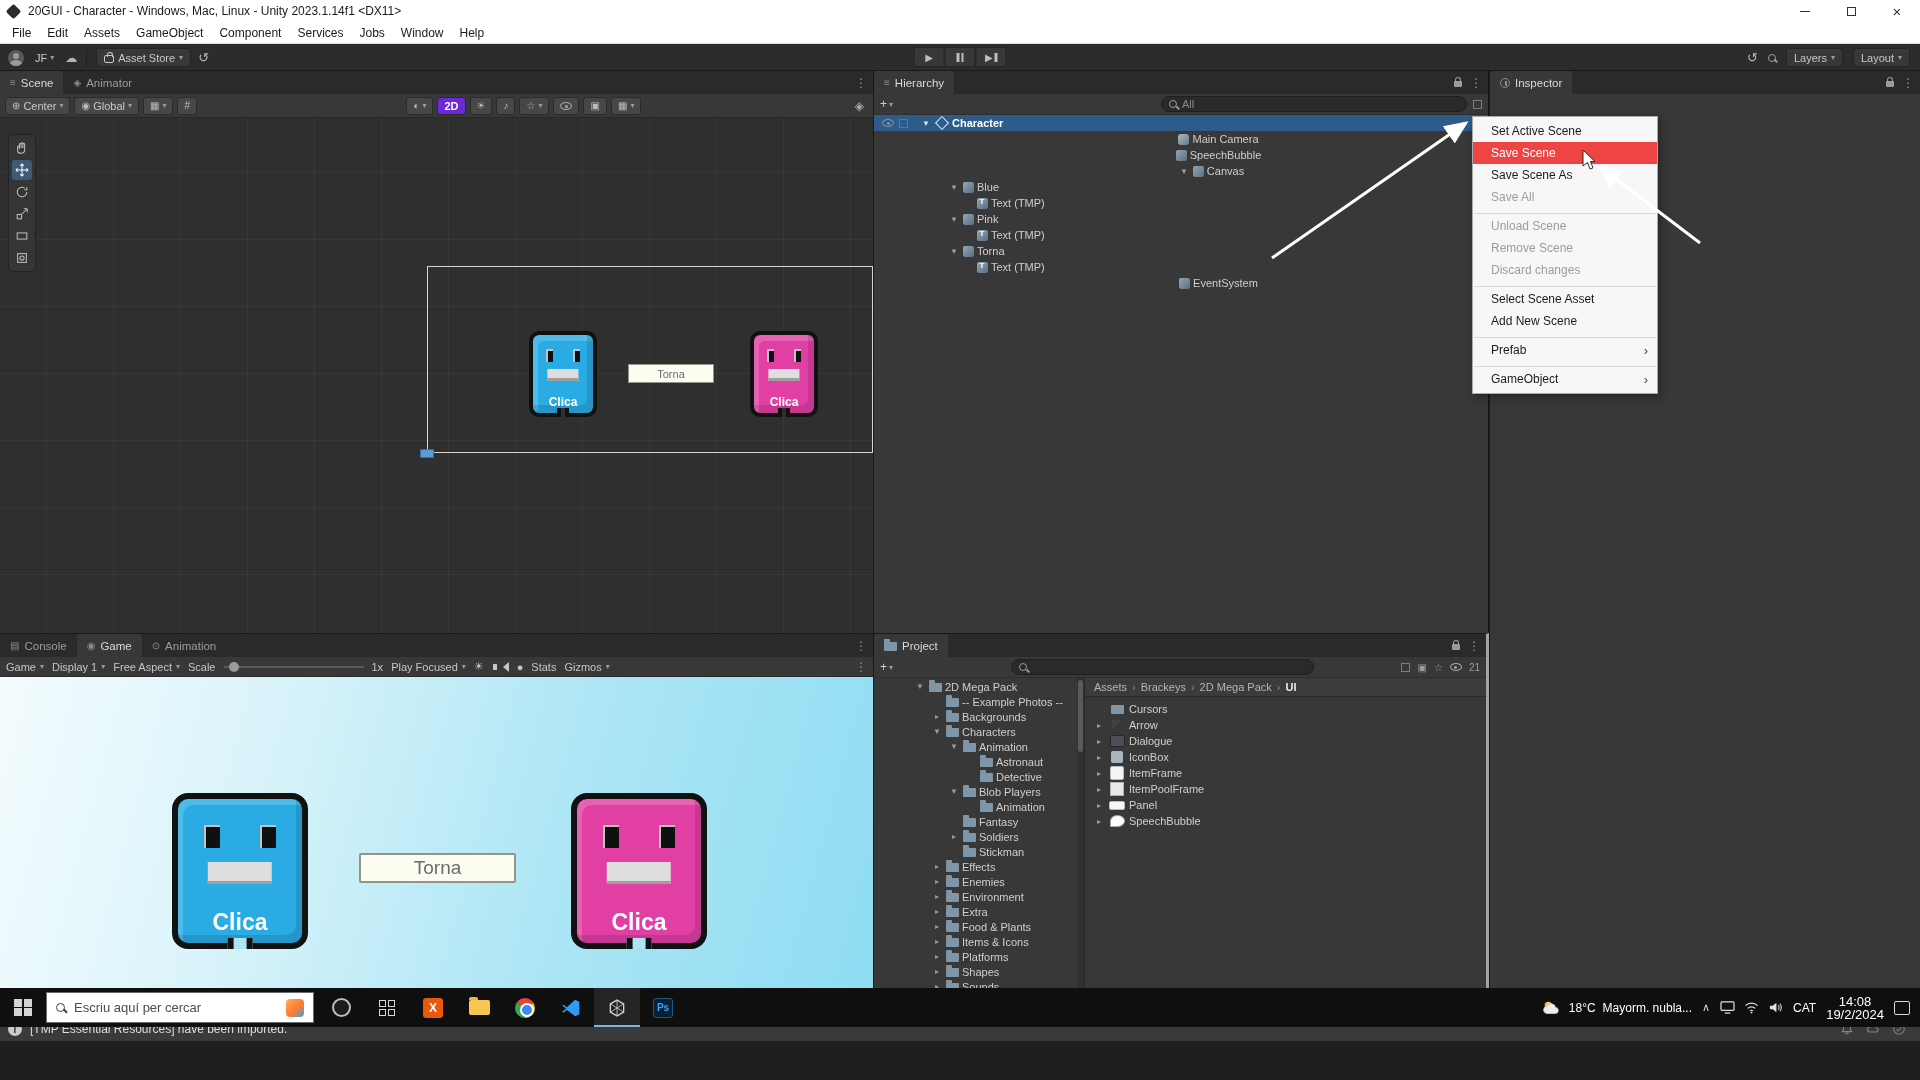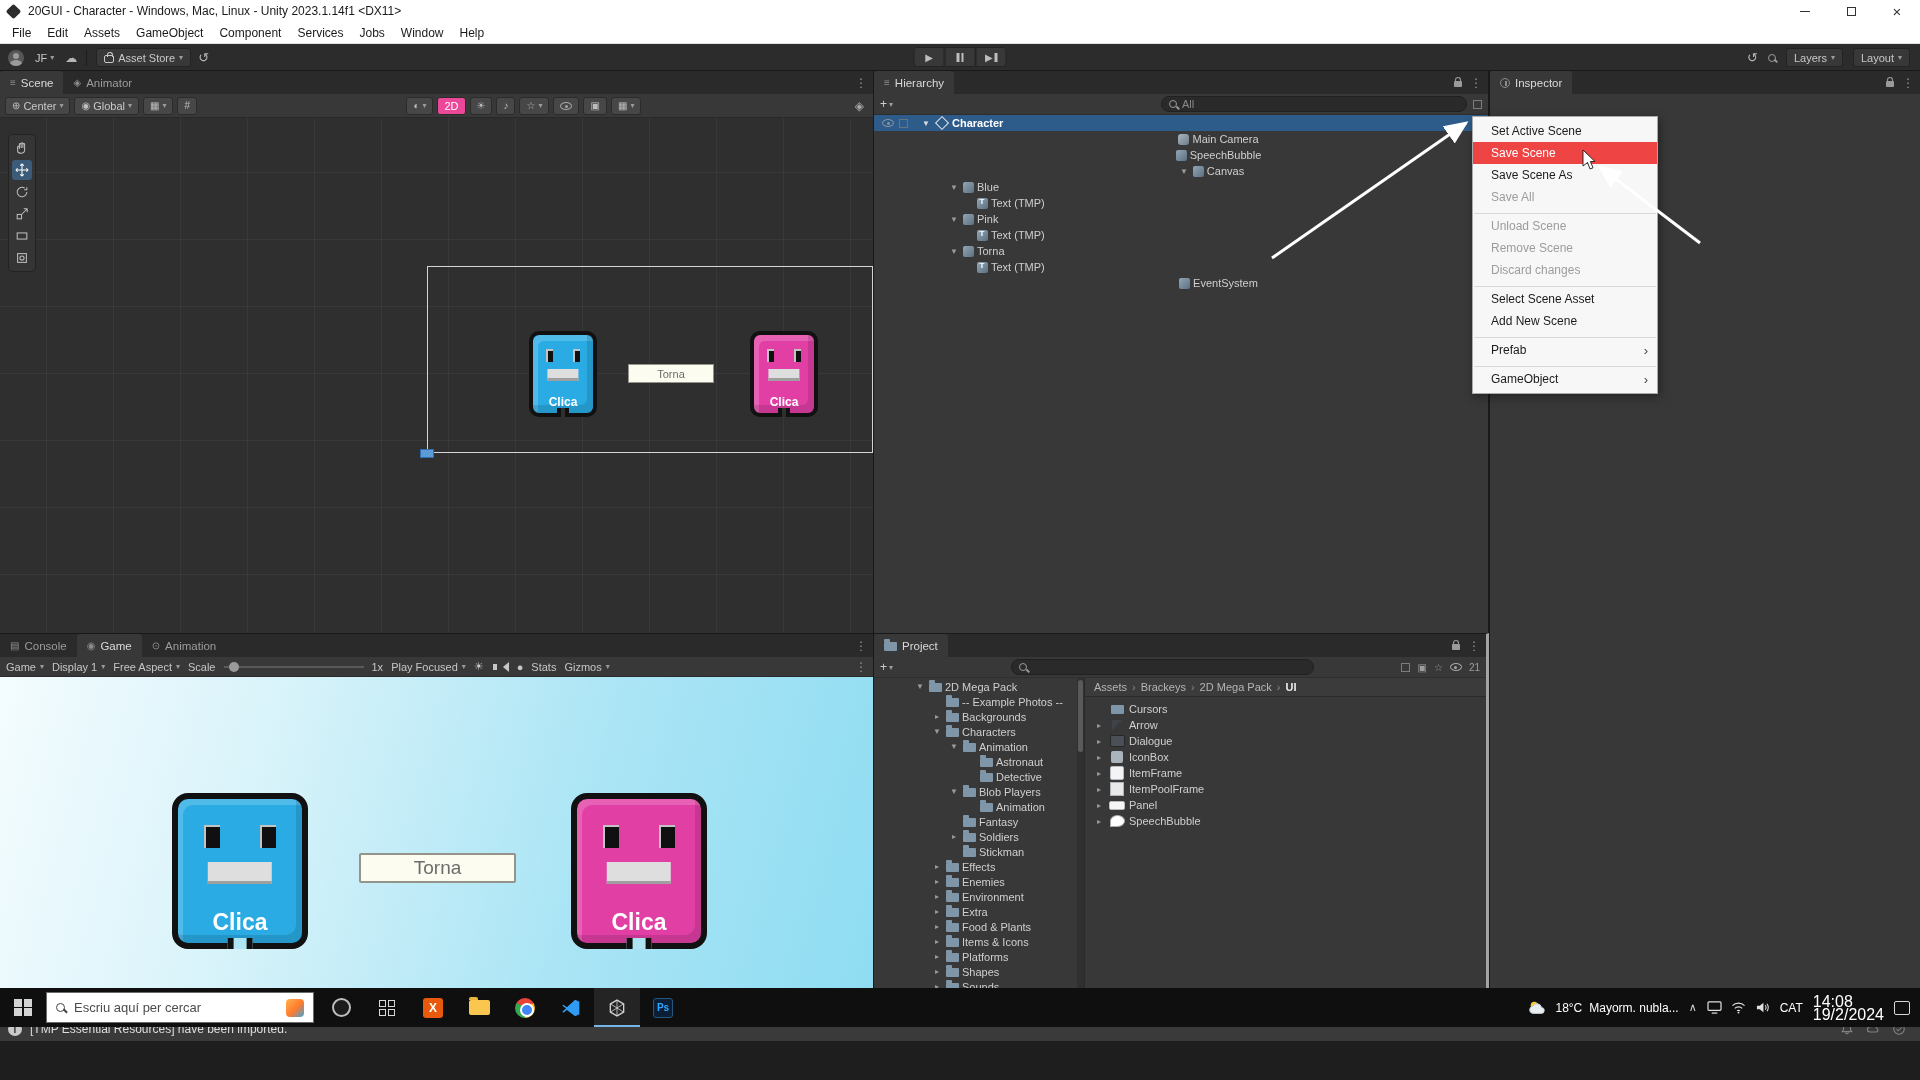--- a/index.html
+++ b/index.html
@@ -56,21 +56,21 @@
   .icon-lock::before { content:''; position:absolute; top:-4px; left:1px; width:4px; height:4px; border:1.5px solid #9a9a9a; border-bottom:none; border-radius:3px 3px 0 0; }
   .icon-eye { width:12px; height:8px; border:1px solid #a5a5a5; border-radius:50%; position:relative; display:inline-block; }
   .icon-eye::after { content:''; position:absolute; left:3.5px; top:2px; width:3px; height:3px; border-radius:50%; background:#a5a5a5; }
   .flex1 { flex:1; }
 
   
   #scene-panel { left:0; top:71px; width:874px; height:562px; border-right:1px solid #191919; }
   .scene-toolbar { height:24px; background:#383838; border-bottom:1px solid #292929; display:flex; align-items:center; gap:4px; padding:0 5px; font-size:11px; color:#c8c8c8; }
   .st-btn { height:18px; display:flex; align-items:center; gap:3px; padding:0 6px; background:#474747; border:1px solid #2b2b2b; border-radius:3px; }
   .st-btn .g { font-size:10px; color:#bdbdbd; }
-  .st-btn.twod { background:#ec4899; color:#fff; font-weight:normal; }
+  .st-btn.twod { background:#6d28d9; color:#fff; font-weight:bold; }
   .st-ico { font-size:12px; color:#a8a8a8; padding:0 4px; }
   .viewport { position:absolute; left:0; top:47px; right:0; bottom:0; background:#2f2f2f; overflow:hidden;
     background-image:
       linear-gradient(rgba(255,255,255,.045) 1px, transparent 1px),
       linear-gradient(90deg, rgba(255,255,255,.045) 1px, transparent 1px);
     background-size:67px 67px; background-position:-21px -13px; }
   .toolstrip { position:absolute; left:8px; top:16px; width:28px; background:#353535; border:1px solid #222; border-radius:5px; display:flex; flex-direction:column; gap:2px; padding:3px; }
   .tool { width:20px; height:20px; border-radius:3px; display:flex; align-items:center; justify-content:center; }
   .tool svg { display:block; }
   .tool.active { background:#3c5b79; }
@@ -188,21 +188,21 @@
   .orange-x { width:20px; height:20px; border-radius:3px; background:#e8590c; color:#fff; font-weight:bold; font-size:12px; display:flex; align-items:center; justify-content:center; }
   .folder-app { width:21px; height:15px; background:#f9c74f; border-radius:2px; position:relative; }
   .folder-app::before { content:''; position:absolute; top:-3px; left:0; width:9px; height:3px; background:#e9b53c; border-radius:2px 2px 0 0; }
   .chrome-ico { width:20px; height:20px; border-radius:50%; background:conic-gradient(from -60deg,#ea4335 0 120deg,#fbbc05 120deg 240deg,#34a853 240deg 360deg); position:relative; }
   .chrome-ico::after { content:''; position:absolute; left:5px; top:5px; width:10px; height:10px; border-radius:50%; background:#4285f4; border:2px solid #fff; }
   .ps-ico { width:20px; height:20px; border-radius:3px; background:#0a1e36; border:1px solid #26557e; color:#31a8ff; font-size:10px; font-weight:bold; display:flex; align-items:center; justify-content:center; }
   .tb-right { margin-left:auto; display:flex; align-items:center; height:39px; gap:10px; padding-right:10px; font-size:12px; }
   .weather { display:flex; align-items:center; gap:7px; }
   .tray-chev { color:#d8d8d8; font-size:11px; }
   .tray-icos { display:flex; align-items:center; gap:9px; }
-  .clock { text-align:left; font-size:16px; line-height:13px; }
+  .clock { text-align:center; font-size:13px; line-height:13px; }
   .notif-ico { width:16px; height:14px; border:1.4px solid #d8d8d8; border-radius:2px; position:relative; }
 
   
   .context-menu { position:absolute; left:1472px; top:116px; width:186px; background:#f7f7f7; border:1px solid #a9a9a9; box-shadow:2px 3px 9px rgba(0,0,0,.38); padding:3px 0; z-index:40; }
   .cm-item { height:22px; display:flex; align-items:center; padding:0 22px 0 18px; font-size:12px; color:#1b1b1b; position:relative; }
   .cm-item.disabled { color:#9c9c9c; }
   .cm-item.highlight { background:#ef4444; color:#fff; }
   .cm-item.sep { height:7px; padding:0 1px; }
   .cm-item.sep::after { content:''; display:block; width:100%; height:1px; background:#d9d9d9; margin-top:3px; }
   .cm-sub { position:absolute; right:9px; font-size:13px; color:#444; }

